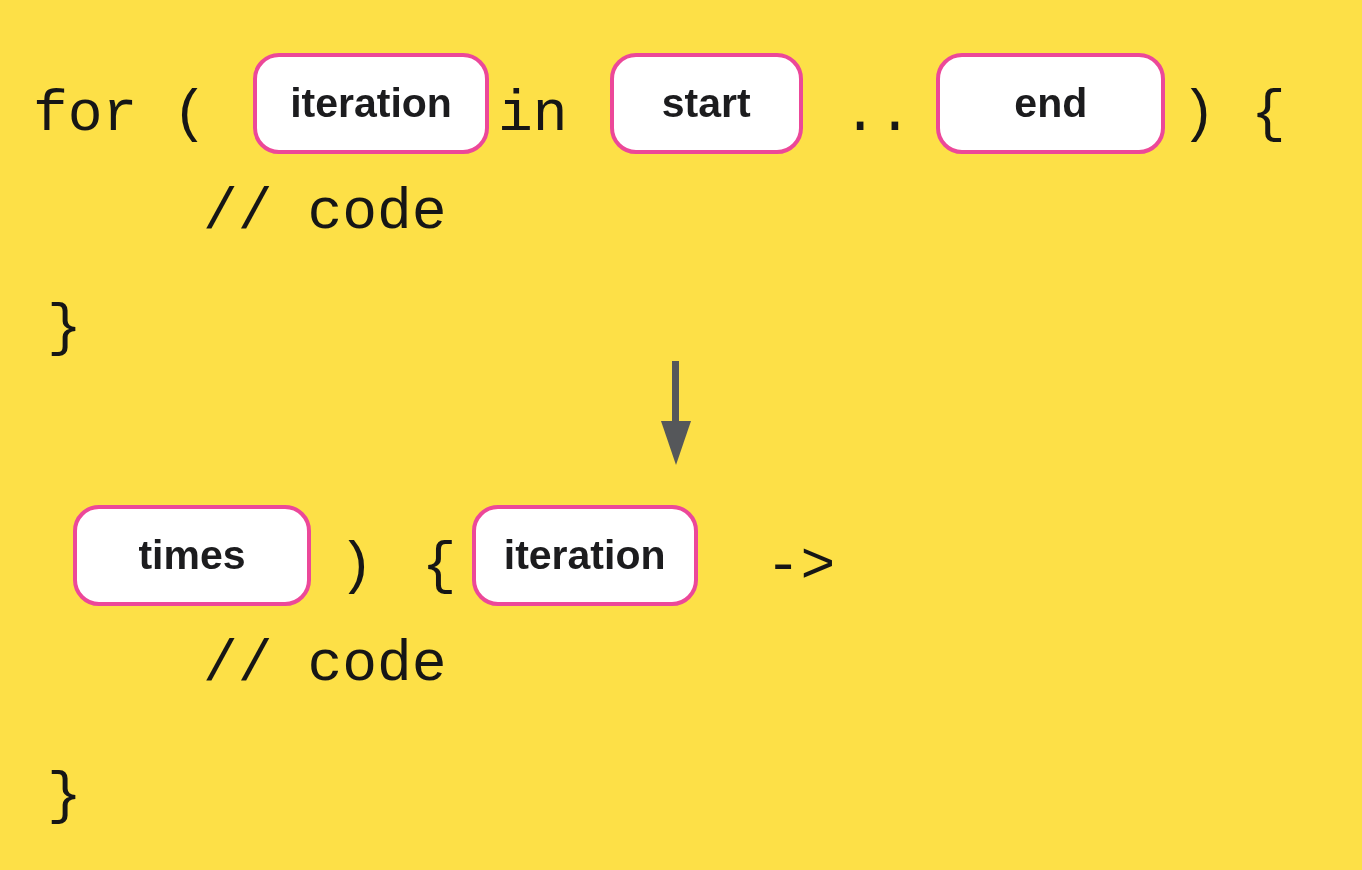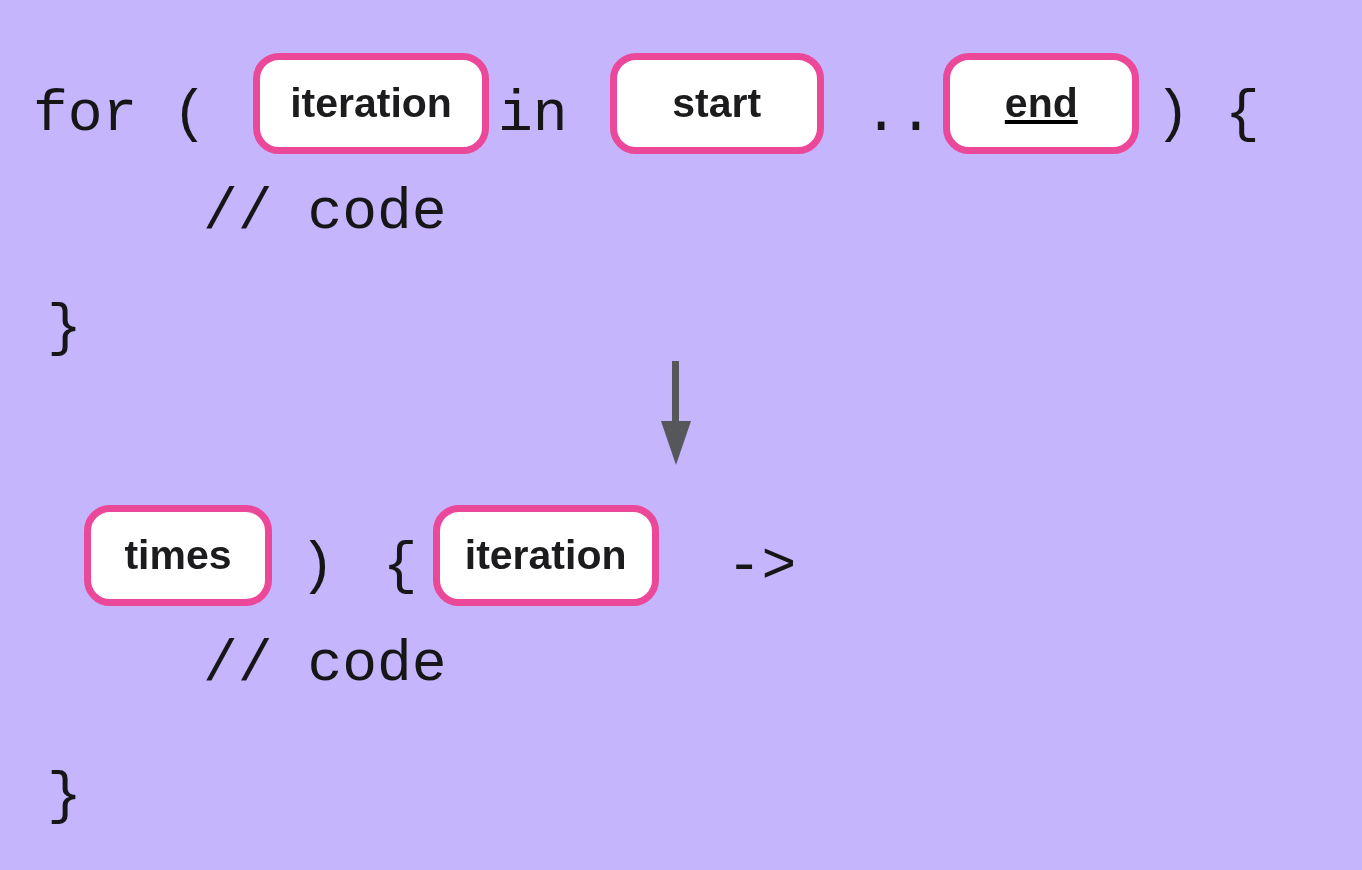--- a/index.html
+++ b/index.html
@@ -7,21 +7,21 @@
     padding: 0;
     background: #ffffff;
     width: 1362px;
     height: 870px;
     overflow: hidden;
   }
   .canvas {
     position: relative;
     width: 1362px;
     height: 870px;
-    background: #c4b5fd;
+    background: #fde047;
   }
   .row {
     position: absolute;
     display: flex;
     align-items: center;
   }
   .mono {
     font-family: "Liberation Mono", monospace;
     font-size: 58px;
     font-weight: 400;
@@ -29,21 +29,21 @@
     white-space: pre;
     line-height: 1.15;
   }
   .slot-row .mono {
     position: relative;
     top: 12px;
   }
   .slot {
     box-sizing: border-box;
     height: 101px;
-    border: 7px solid #ec4899;
+    border: 4px solid #ec4899;
     border-radius: 26px;
     background: #ffffff;
     display: inline-flex;
     align-items: center;
     justify-content: center;
     flex: 0 0 auto;
   }
   .slot-label {
     font-family: "Liberation Sans", sans-serif;
     font-weight: 700;
@@ -55,23 +55,23 @@
   
   .for-line    { top: 53px;  left: 33px;  height: 101px; }
   .comment-1   { top: 180px; left: 203px; }
   .brace-1     { top: 296px; left: 47px;  }
   .arrow-wrap  { position: absolute; top: 361px; left: 661px; width: 30px; height: 105px; }
   .repeat-line { top: 503px; left: 51px;  height: 104px; }
   .comment-2   { top: 632px; left: 203px; }
   .brace-2     { top: 764px; left: 47px;  }
   
   .w-iter1  { width: 236px; margin-left: 46px; }
-  .w-start  { width: 214px; margin-left: 42px; }
-  .w-end    { width: 196px; margin-left: 10px; text-decoration: underline; }
-  .w-times  { width: 188px; margin-left: 33px; }
+  .w-start  { width: 193px; margin-left: 42px; }
+  .w-end    { width: 229px; margin-left: 24px; }
+  .w-times  { width: 238px; margin-left: 22px; }
   .w-iter2  { width: 226px; margin-left: 15px; }
   
   .ml-in     { margin-left: 9px; }
   .ml-range  { margin-left: 40px; }
   .ml-close1 { margin-left: 16px; }
   .ml-paren2 { margin-left: 28px; }
   .ml-brace2 { margin-left: 48px; }
   .ml-lambda { margin-left: 68px; }
 </style>
 </head>

